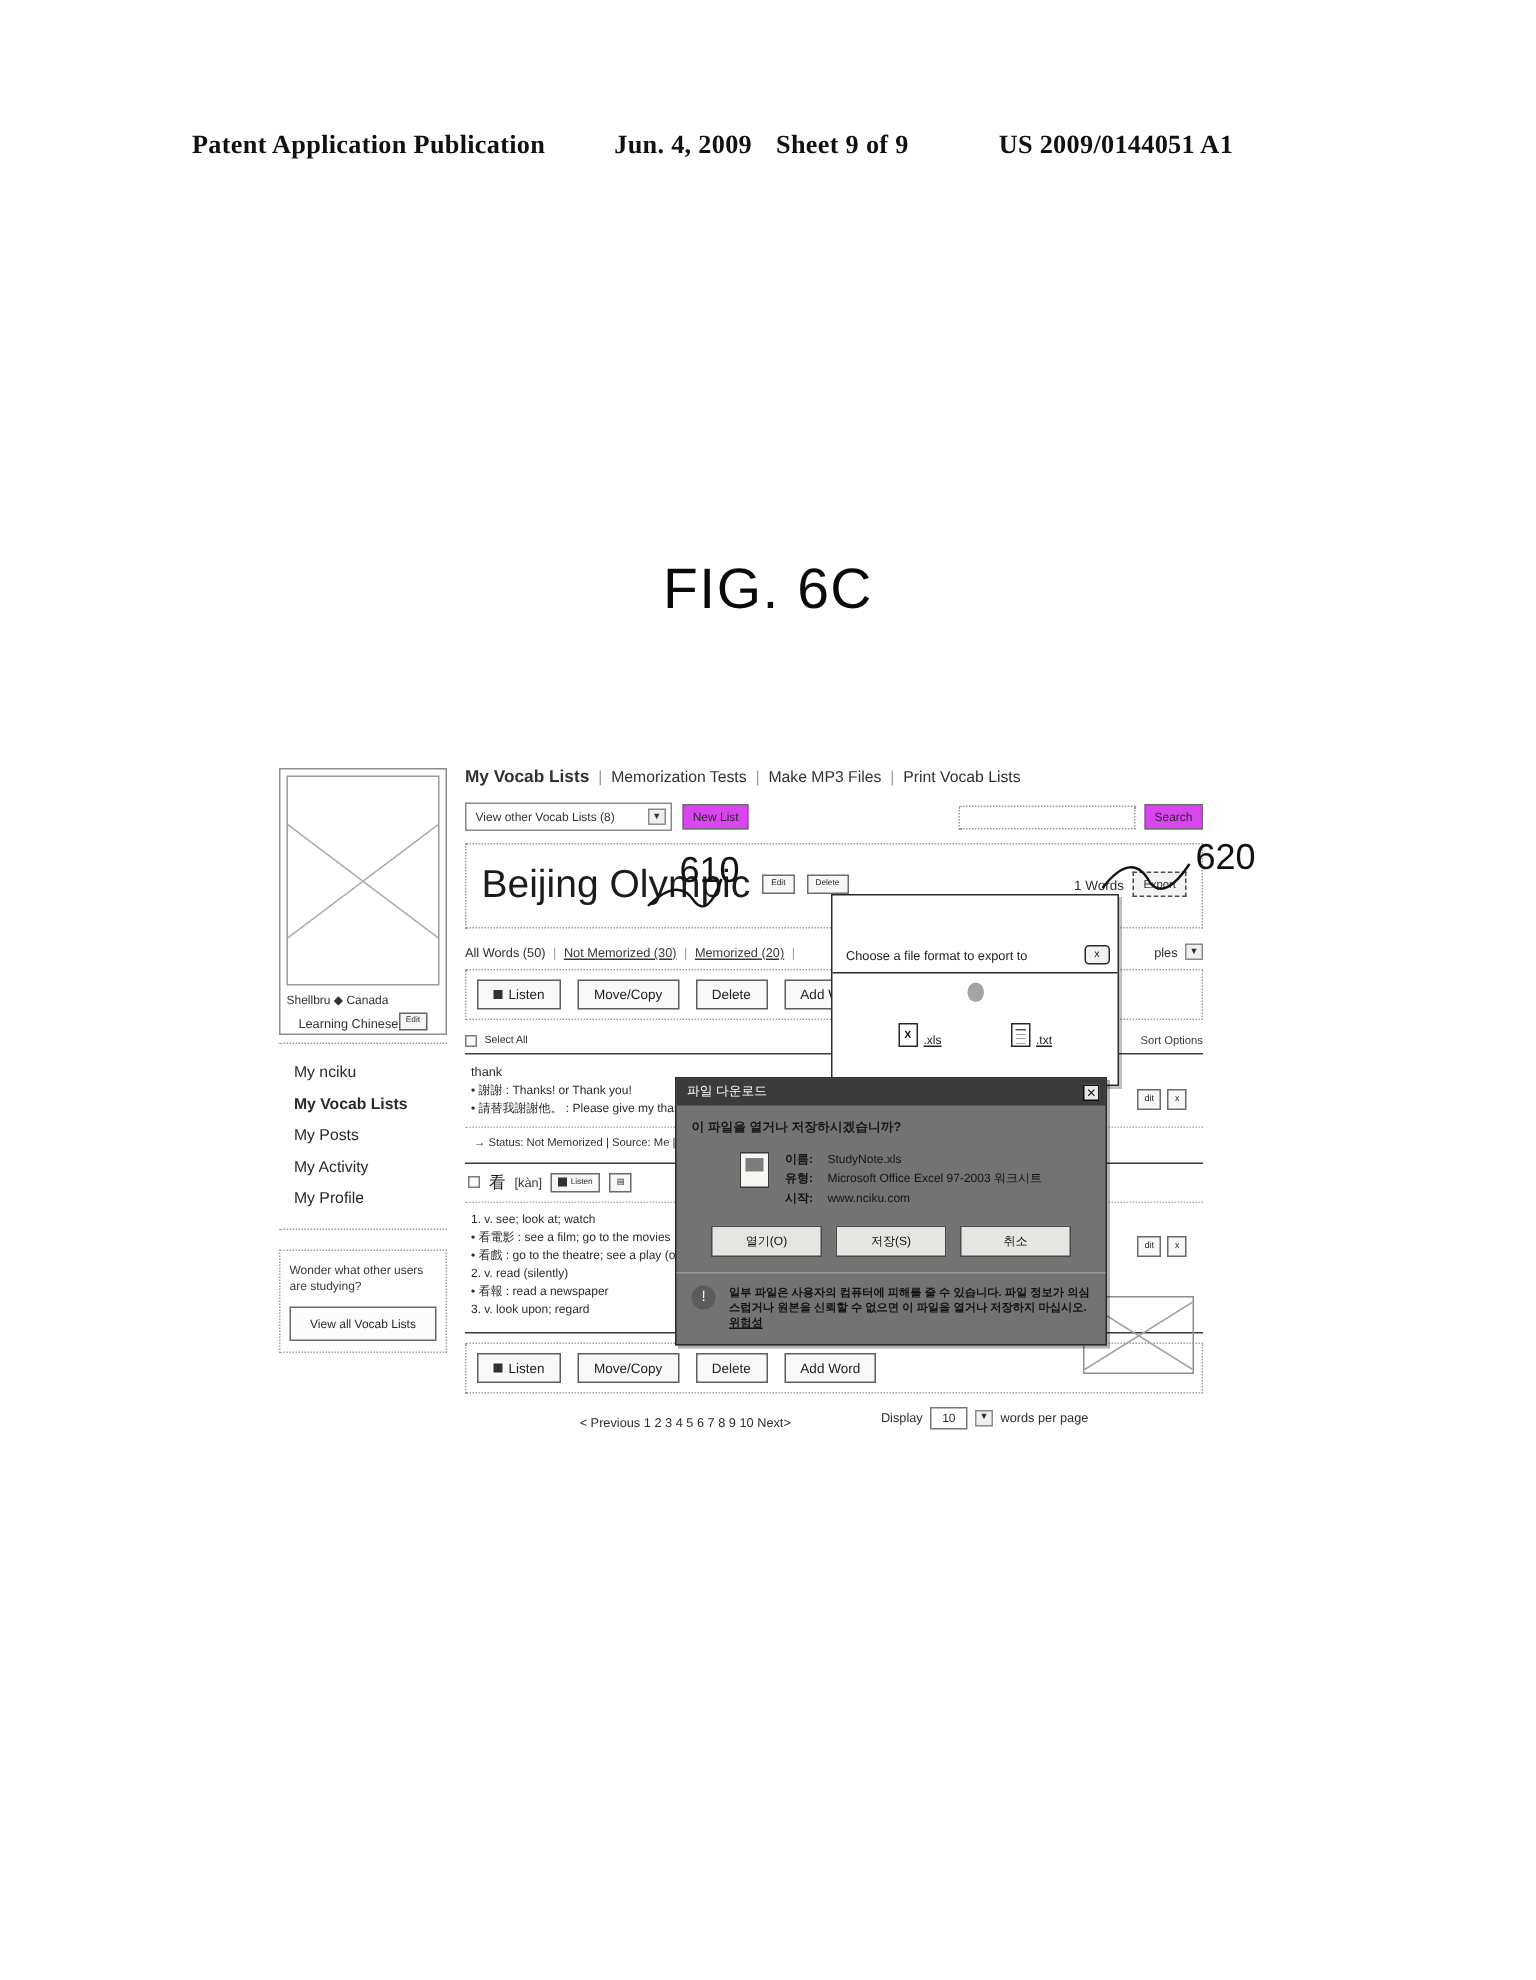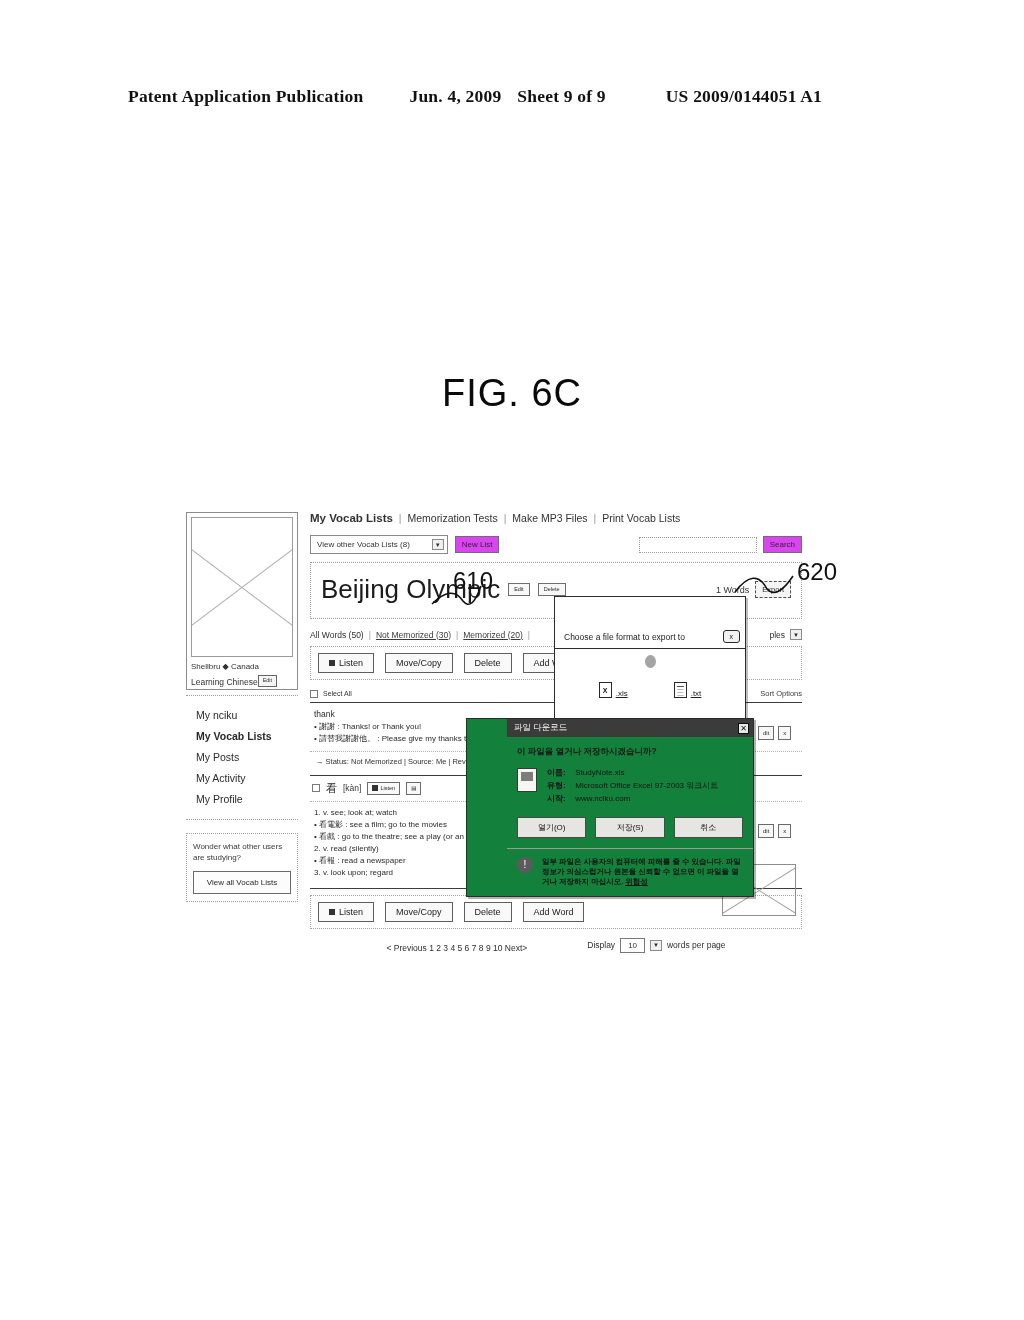--- a/index.html
+++ b/index.html
@@ -97,21 +97,21 @@
     margin-top: 5px;
     color: #333;
     white-space: nowrap;
   }
   .avatar-sub {
     font-size: 8.5px;
     margin-top: 4px;
     color: #333;
     display: flex;
     align-items: flex-end;
-    justify-content: flex-start;
+    justify-content: center;
   }
   .tiny-btn {
     border: 1px solid #666;
     font-size: 5.5px;
     padding: 2px 4px;
     background: #f3f3f3;
     white-space: nowrap;
     line-height: 1;
   }
   .nav-box {
@@ -429,28 +429,27 @@
     content: "";
     position: absolute;
     left: 2px; right: 2px; top: 3px;
     border-top: 1px solid #555;
     box-shadow: 0 3px 0 -0.3px #555, 0 6px 0 -0.3px #555, 0 9px 0 -0.3px #555;
   }
 
   
   .dlg-dl {
     position: absolute;
-    left: 280px;
+    left: 264px;
     top: 206px;
     width: 288px;
-    background: #15803d;
+    background: #737373;
     border: 1.4px solid #2d2d2d;
     z-index: 40;
     box-shadow: 2px 2px 0 rgba(0,0,0,.3);
-    padding-left: 40px;
   }
   .dlg-title {
     background: #3c3c3c;
     color: #fff;
     font-size: 8.5px;
     padding: 3px 4px 3px 7px;
     display: flex;
     align-items: center;
     white-space: nowrap;
   }
@@ -464,21 +463,21 @@
     line-height: 9px;
     text-align: center;
   }
   .dlg-body { padding: 9px 10px 10px 10px; }
   .dlg-q {
     font-size: 8.5px;
     font-weight: bold;
     color: #1a1a1a;
     margin-bottom: 8px;
   }
-  .dlg-flex { display: flex; gap: 10px; }
+  .dlg-flex { display: flex; gap: 10px; justify-content: center; }
   .dlg-fileicon {
     width: 20px; height: 24px;
     border: 1.2px solid #3a3a3a;
     background: #f4f4f0;
     margin-top: 2px;
     position: relative;
     flex: 0 0 auto;
   }
   .dlg-fileicon:after {
     content: "";

